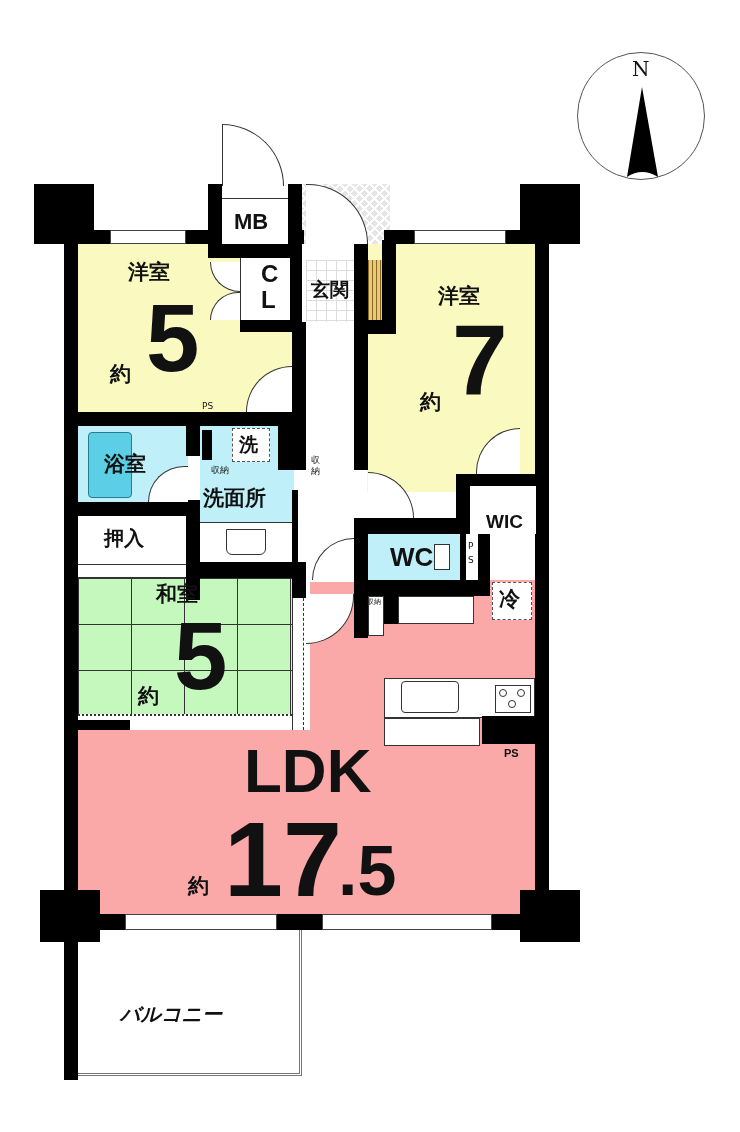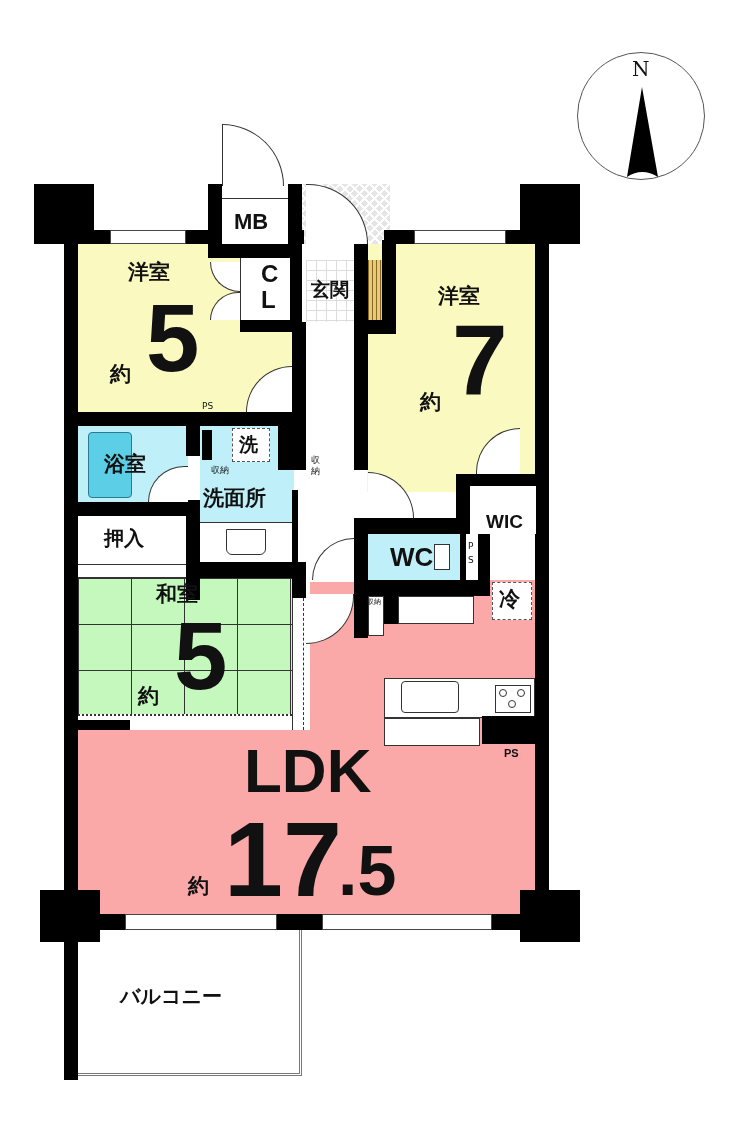--- a/index.html
+++ b/index.html
@@ -170,21 +170,21 @@
 
 <div class="win" style="left:110px;top:230px;width:76px;height:14px;"></div>
 <div class="win" style="left:414px;top:230px;width:92px;height:14px;"></div>
 <div class="win" style="left:125px;top:914px;width:152px;height:16px;"></div>
 <div class="win" style="left:322px;top:914px;width:170px;height:16px;"></div>
 <div class="wall" style="left:78px;top:914px;width:47px;height:16px;"></div>
 <div class="wall" style="left:277px;top:914px;width:45px;height:16px;"></div>
 <div class="wall" style="left:492px;top:914px;width:44px;height:16px;"></div>
 
 <div class="abs" style="left:78px;top:930px;width:224px;height:146px;border-right:3px double #777;border-bottom:3px double #777;">
-  <span class="lbl" style="left:42px;top:56px;font-size:20px;">バルコニー</span>
+  <span class="lbl" style="left:42px;top:74px;font-size:20px;font-style:italic;">バルコニー</span>
 </div>
 
 <span class="lbl" style="left:128px;top:262px;font-size:21px;">洋室</span>
 <span class="big" style="left:146px;top:290px;font-size:96px;">5</span>
 <span class="lbl" style="left:110px;top:364px;font-size:21px;">約</span>
 <span class="lbl small" style="left:202px;top:402px;font-size:9px;">PS</span>
 
 <span class="lbl" style="left:438px;top:286px;font-size:21px;">洋室</span>
 <span class="big" style="left:452px;top:310px;font-size:100px;">7</span>
 <span class="lbl" style="left:420px;top:392px;font-size:21px;">約</span>

